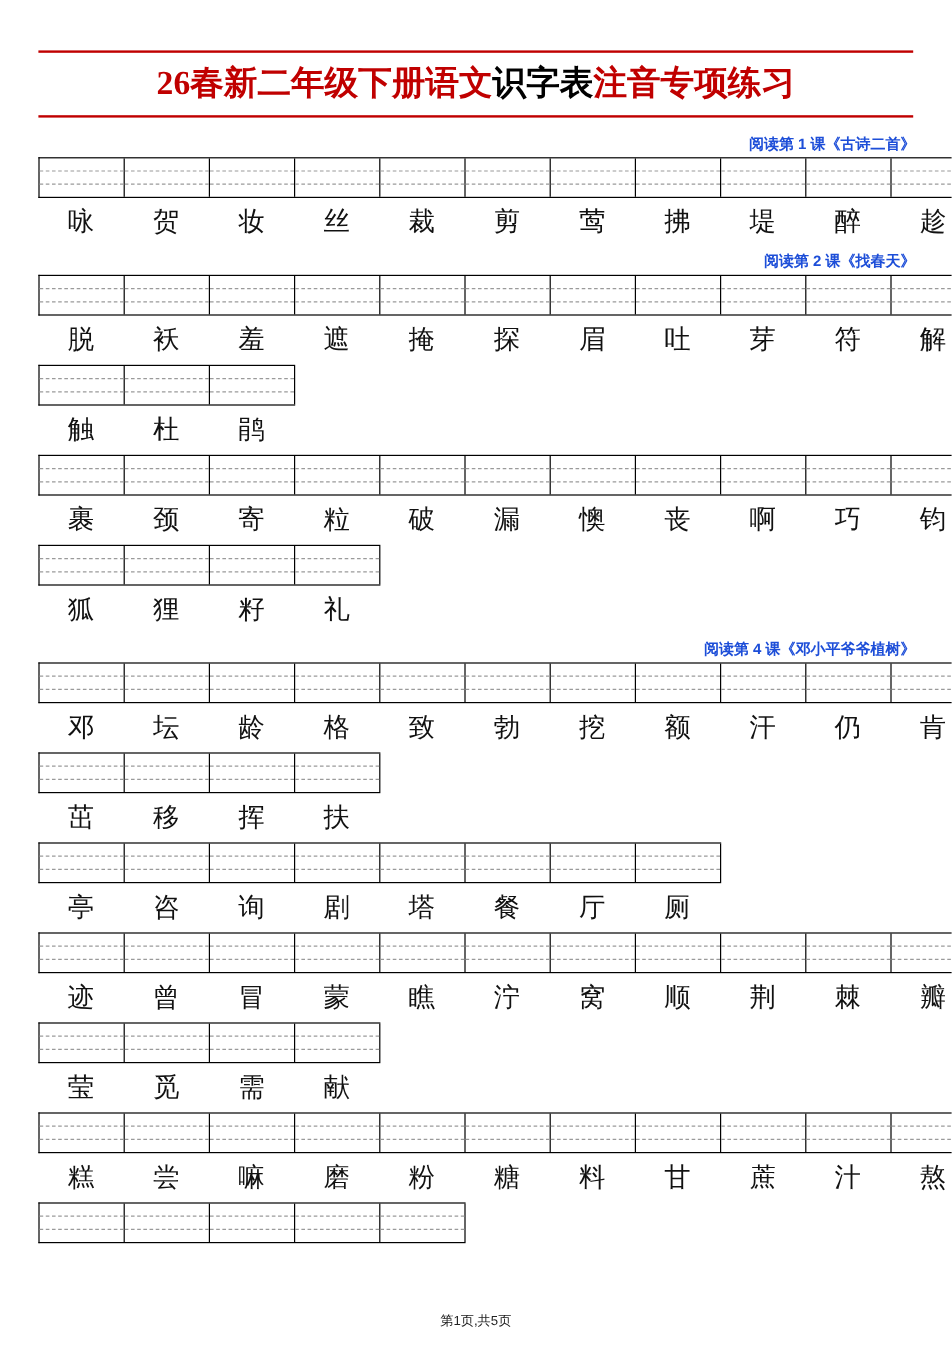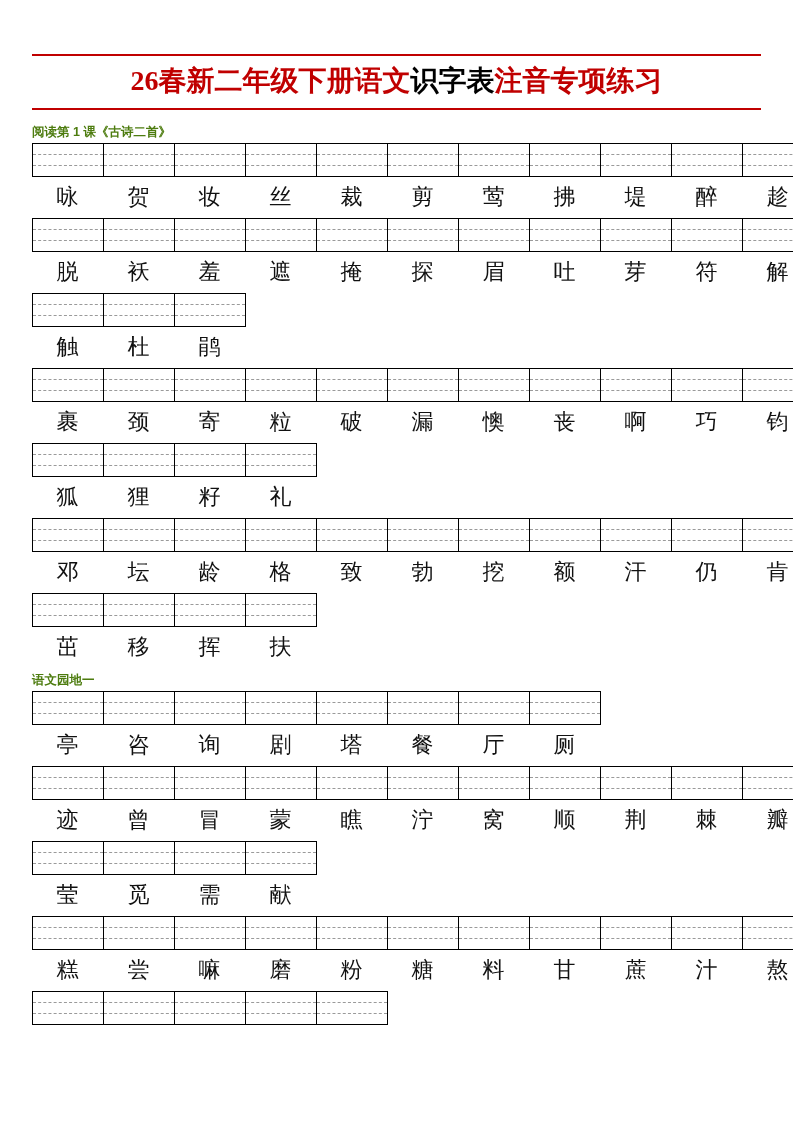--- a/index.html
+++ b/index.html
@@ -19,40 +19,41 @@
     height: 1122px;
     box-sizing: border-box;
     padding: 42px 30px 0 30px;
     position: relative;
   }
   
   .title-wrap {
     border-top: 2px solid #c00000;
     border-bottom: 2px solid #c00000;
     padding: 6px 0 8px 0;
-    margin: 12px 2px 14px 2px;
+    margin: 0 2px 14px 2px;
     text-align: center;
     white-space: nowrap;
   }
   .title-wrap span {
     font-family: "Liberation Serif", serif;
     font-weight: bold;
     font-size: 28px;
     letter-spacing: 0px;
   }
   .t-red { color: #c00000; }
   .t-black { color: #000000; }
   
   .sec-label {
-    color: #4d7c0f;
+    color: #1d4ed8;
     font-size: 12.5px;
     font-weight: bold;
     font-family: "Liberation Sans", sans-serif;
     margin: 5px 0 2px 2px;
     letter-spacing: 0px;
+    text-align: right;
   }
   
   .pin-row {
     display: flex;
     margin: 0 0 0 2px;
     border-left: 1px solid #000;
     border-top: 1px solid #000;
     border-bottom: 1px solid #000;
     width: max-content;
   }
@@ -137,20 +138,21 @@
             <div class="han-cell">剪</div>
             <div class="han-cell">莺</div>
             <div class="han-cell">拂</div>
             <div class="han-cell">堤</div>
             <div class="han-cell">醉</div>
             <div class="han-cell">趁</div>
           </div>
         </div>
       </div>
       <div class="section">
+        <div class="sec-label">阅读第 2 课《找春天》</div>
         <div class="block">
           <div class="pin-row">
             <div class="pin-cell"></div>
             <div class="pin-cell"></div>
             <div class="pin-cell"></div>
             <div class="pin-cell"></div>
             <div class="pin-cell"></div>
             <div class="pin-cell"></div>
             <div class="pin-cell"></div>
             <div class="pin-cell"></div>
@@ -223,20 +225,21 @@
           </div>
           <div class="han-row">
             <div class="han-cell">狐</div>
             <div class="han-cell">狸</div>
             <div class="han-cell">籽</div>
             <div class="han-cell">礼</div>
           </div>
         </div>
       </div>
       <div class="section">
+        <div class="sec-label">阅读第 4 课《邓小平爷爷植树》</div>
         <div class="block">
           <div class="pin-row">
             <div class="pin-cell"></div>
             <div class="pin-cell"></div>
             <div class="pin-cell"></div>
             <div class="pin-cell"></div>
             <div class="pin-cell"></div>
             <div class="pin-cell"></div>
             <div class="pin-cell"></div>
             <div class="pin-cell"></div>
@@ -267,21 +270,20 @@
           </div>
           <div class="han-row">
             <div class="han-cell">茁</div>
             <div class="han-cell">移</div>
             <div class="han-cell">挥</div>
             <div class="han-cell">扶</div>
           </div>
         </div>
       </div>
       <div class="section">
-        <div class="sec-label">语文园地一</div>
         <div class="block">
           <div class="pin-row">
             <div class="pin-cell"></div>
             <div class="pin-cell"></div>
             <div class="pin-cell"></div>
             <div class="pin-cell"></div>
             <div class="pin-cell"></div>
             <div class="pin-cell"></div>
             <div class="pin-cell"></div>
             <div class="pin-cell"></div>
@@ -376,13 +378,14 @@
             <div class="pin-cell"></div>
             <div class="pin-cell"></div>
             <div class="pin-cell"></div>
             <div class="pin-cell"></div>
             <div class="pin-cell"></div>
           </div>
         </div>
       </div>
     </div>
 
+  <div class="footer">第1页,共5页</div>
 </div>
 
 </body></html>

